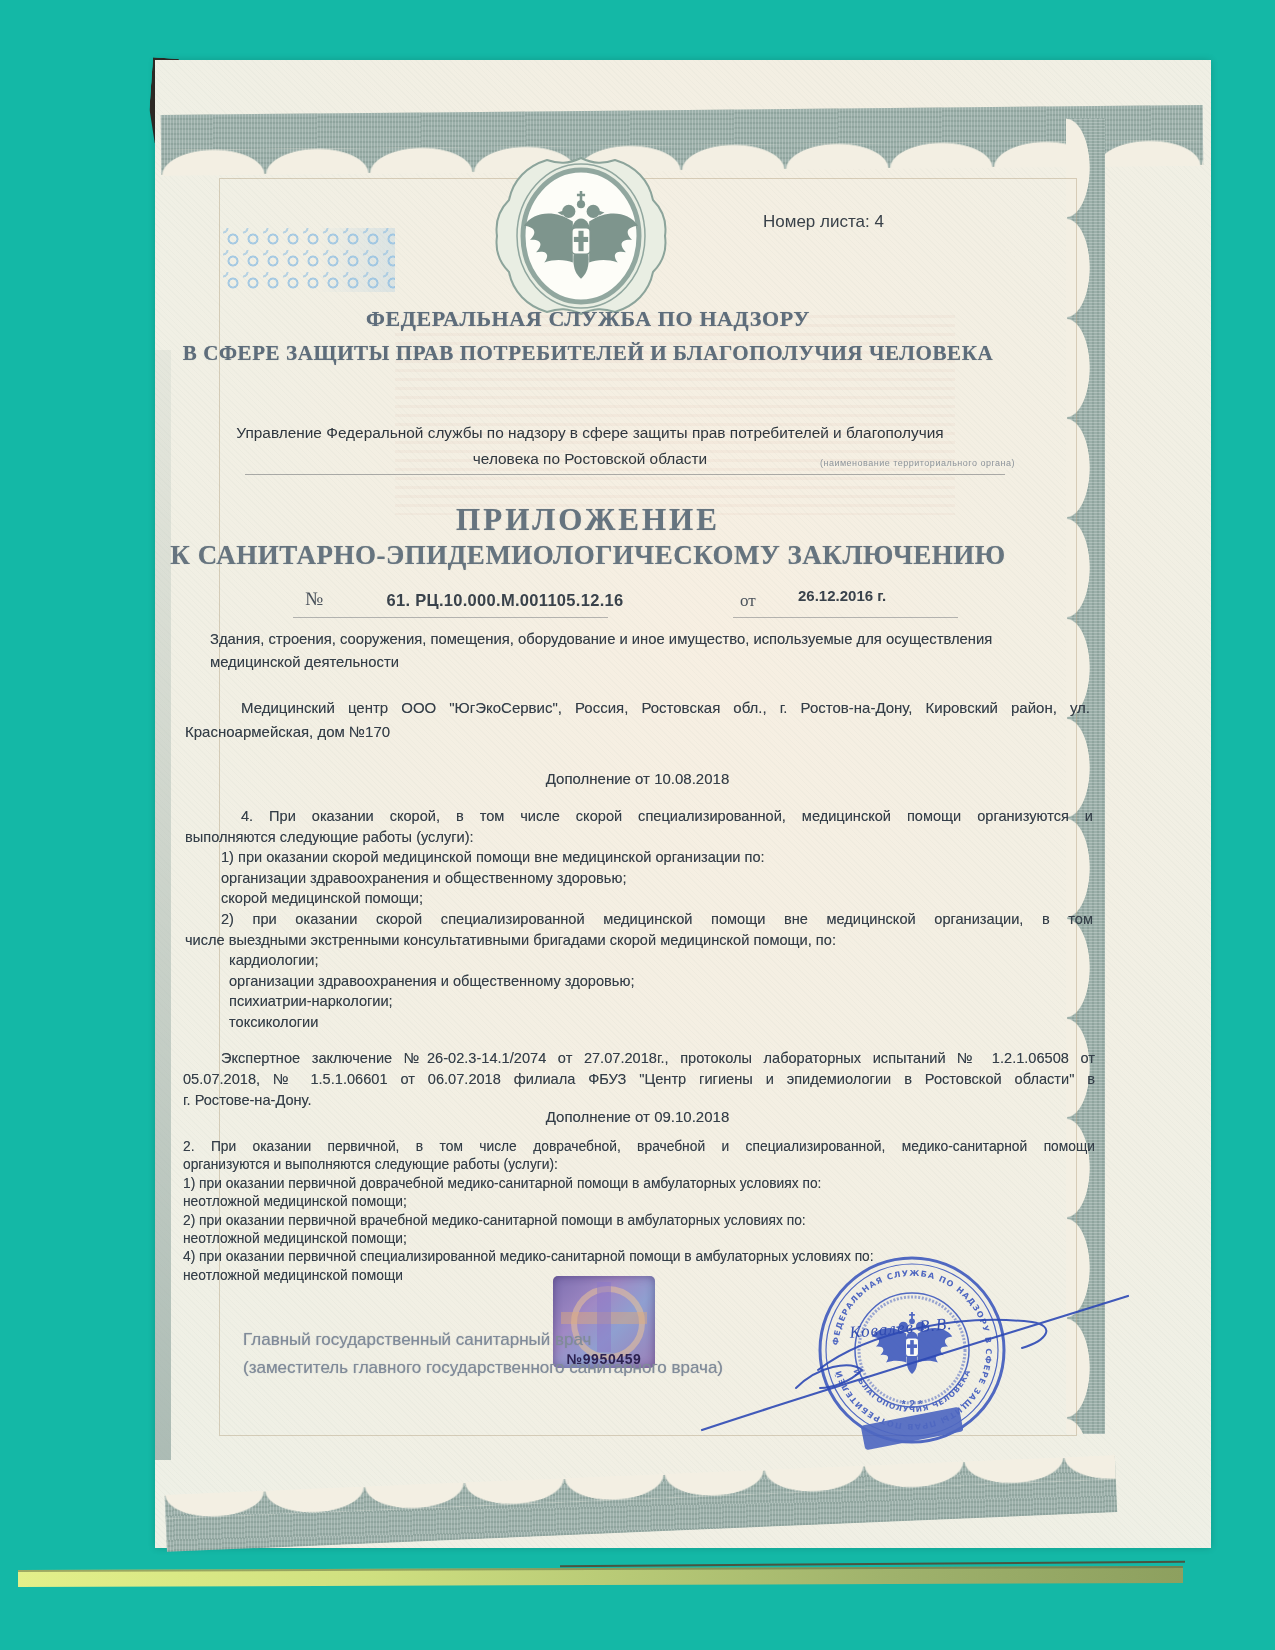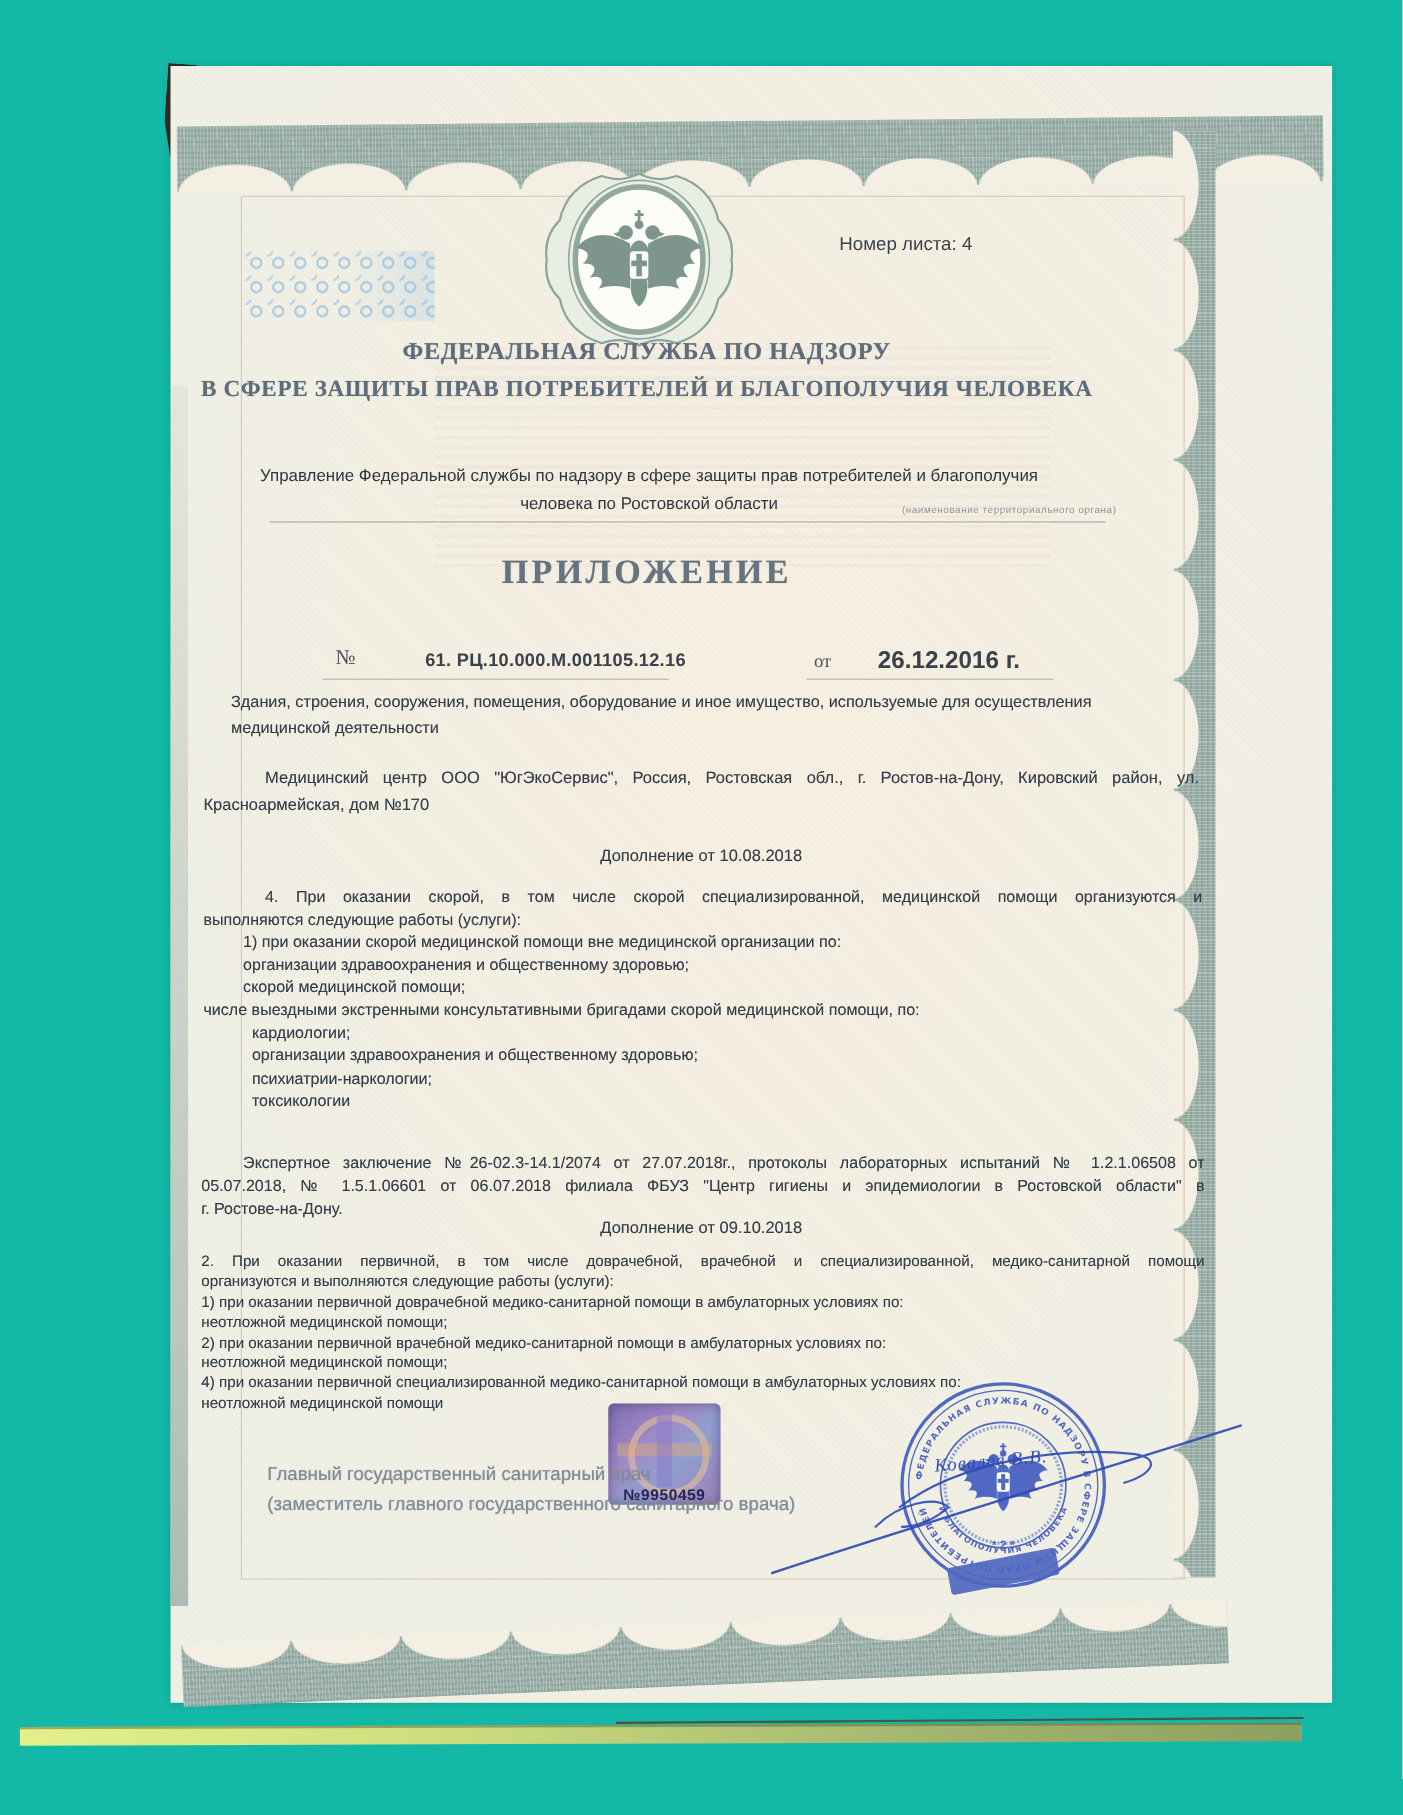--- a/index.html
+++ b/index.html
@@ -74,21 +74,21 @@
   .office.l2{top:386px;}
   .office-underline{left:90px;top:414px;width:760px;height:1px;background:rgba(80,85,92,.45);}
   .office-caption{left:10px;width:850px;top:398px;text-align:right;font-size:9px;color:#8d949b;letter-spacing:.5px;}
   .doc-title{left:0;width:866px;text-align:center;font-weight:bold;color:#66747f;
         text-shadow:0 0 .8px rgba(102,116,127,.6);}
   .doc-title.l1{top:442px;font-size:31px;letter-spacing:3px;}
   .doc-title.l2{top:480px;font-size:27px;letter-spacing:.5px;}
   .no-sign{left:150px;top:528px;font-size:19px;color:#4a525b;}
   .no-value{left:215px;top:531px;width:270px;text-align:center;font-size:16.5px;font-weight:bold;color:#39424b;letter-spacing:.3px;}
   .ot-label{left:585px;top:531px;font-size:17px;color:#4a525b;}
-  .date-value{left:643px;top:527px;font-size:22px;font-weight:bold;color:#39424b;}
+  .date-value{left:643px;top:527px;font-size:15px;font-weight:bold;color:#39424b;}
   .u-line{height:1px;background:rgba(100,104,110,.45);top:557px;}
   .u1{left:138px;width:315px;}
   .u2{left:578px;width:225px;}
   .subject{left:55px;width:860px;top:568px;text-align:left;font-size:14.8px;line-height:23px;color:#333d46;}
   .bodytext{color:#343e48;text-shadow:0 0 .5px rgba(52,62,72,.45);}
   .facility{left:30px;width:905px;top:636px;font-size:15px;line-height:24px;}
   .sup-heading{left:30px;width:905px;text-align:center;font-size:15px;color:#343e48;}
   .sup1-heading{top:710px;}
   .block1{left:30px;width:908px;top:746px;font-size:14.6px;line-height:20.6px;}
   .expertise{left:28px;width:912px;top:988px;font-size:14.6px;line-height:20.8px;}
@@ -168,20 +168,21 @@
 
     <div class="abs sheet-num">Номер листа: 4</div>
     <div class="abs serif h-service l1">ФЕДЕРАЛЬНАЯ СЛУЖБА ПО НАДЗОРУ</div>
     <div class="abs serif h-service l2">В СФЕРЕ ЗАЩИТЫ ПРАВ ПОТРЕБИТЕЛЕЙ И БЛАГОПОЛУЧИЯ  ЧЕЛОВЕКА</div>
     <div class="abs office l1">Управление Федеральной службы по надзору в сфере защиты прав потребителей и благополучия</div>
     <div class="abs office l2">человека  по Ростовской области</div>
     <div class="abs office-underline"></div>
     <div class="abs office-caption">(наименование территориального органа)</div>
 
     <div class="abs serif doc-title l1">ПРИЛОЖЕНИЕ</div>
+    <div class="abs serif doc-title l2">К САНИТАРНО-ЭПИДЕМИОЛОГИЧЕСКОМУ ЗАКЛЮЧЕНИЮ</div>
 
     <div class="abs serif no-sign">№</div>
     <div class="abs no-value">61. РЦ.10.000.М.001105.12.16</div>
     <div class="abs serif ot-label">от</div>
     <div class="abs date-value">26.12.2016 г.</div>
     <div class="abs u-line u1"></div>
     <div class="abs u-line u2"></div>
 
     <div class="abs subject bodytext">
       <span class="ln">Здания, строения, сооружения, помещения, оборудование и иное имущество, используемые для осуществления</span>
@@ -194,20 +195,21 @@
     </div>
 
     <div class="abs sup-heading sup1-heading bodytext">Дополнение от 10.08.2018</div>
 
     <div class="abs block1 bodytext">
       <span class="ln ind j">4. При оказании скорой, в том числе скорой специализированной, медицинской помощи организуются и</span>
       <span class="ln">выполняются следующие работы (услуги):</span>
       <span class="ln sub">1) при оказании скорой медицинской помощи вне медицинской организации по:</span>
       <span class="ln sub">организации здравоохранения и общественному здоровью;</span>
       <span class="ln sub">скорой медицинской помощи;</span>
+      <span class="ln sub j">2) при оказании скорой специализированной медицинской помощи вне медицинской организации, в том</span>
       <span class="ln">числе выездными экстренными консультативными бригадами скорой медицинской помощи, по:</span>
       <span class="ln sub2">кардиологии;</span>
       <span class="ln sub2">организации здравоохранения и общественному здоровью;</span>
       <span class="ln sub2">психиатрии-наркологии;</span>
       <span class="ln sub2">токсикологии</span>
     </div>
 
     <div class="abs expertise bodytext">
       <span class="ln ind-sm j">Экспертное заключение №26-02.3-14.1/2074  от 27.07.2018г., протоколы лабораторных испытаний № 1.2.1.06508 от</span>
       <span class="ln j">05.07.2018, № 1.5.1.06601 от 06.07.2018 филиала ФБУЗ "Центр гигиены и эпидемиологии в Ростовской области" в</span>

